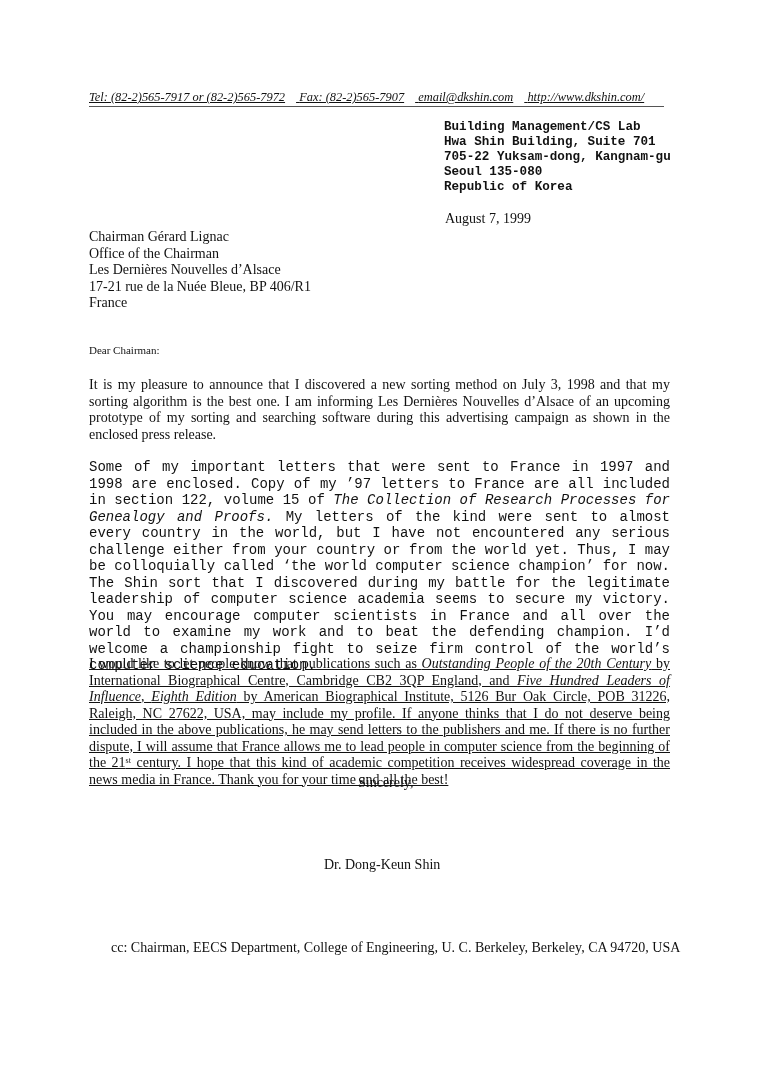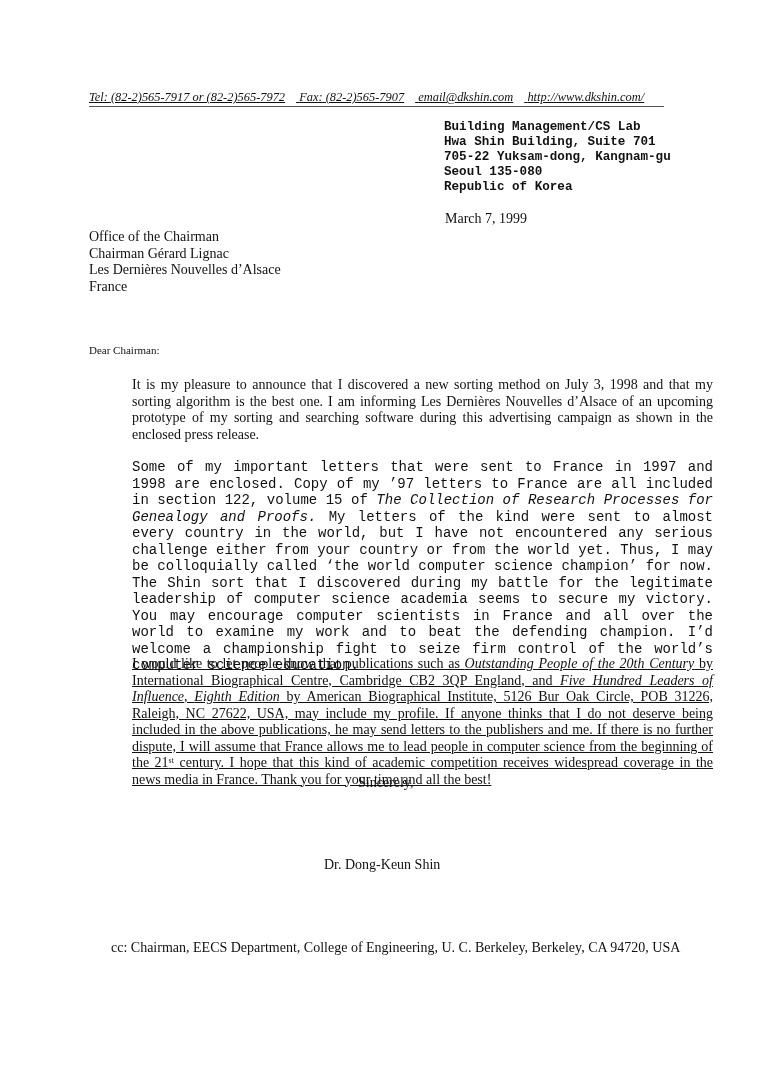--- a/index.html
+++ b/index.html
@@ -22,21 +22,21 @@
       font-size: 12.6px; font-weight: bold; line-height: 15px; font-family: Liberation Mono, monospace;
     }
     .date { position: absolute; left: 445px; top: 211px; font-size: 14px; }
     .recipient {
       position: absolute; left: 89px; top: 229px;
       font-size: 14px; line-height: 16.6px;
     }
     .salutation { position: absolute; left: 89px; top: 344px; font-size: 11px; }
     .para {
       position: absolute; left: 89px; width: 581px;
-      font-size: 14px; line-height: 16.5px; text-align: justify; margin-left: 43px;
+      font-size: 14px; line-height: 16.5px; text-align: justify;
     }
     .p1 { top: 377px; }
     .p2 { top: 459px; font-family: Liberation Mono, monospace; }
     .p3 { top: 656px; text-decoration: underline; }
     .para i { font-style: italic; }
     sup { font-size: 8px; vertical-align: top; position: relative; top: -2px; }
     .closing { position: absolute; left: 358px; top: 775px; font-size: 14px; }
     .signature { position: absolute; left: 324px; top: 857px; font-size: 14px; }
     .cc { position: absolute; left: 89px; top: 940px; font-size: 14px; white-space: nowrap; margin-left: 22px; }
     .line { display: block; }
@@ -54,26 +54,27 @@
   </div>
 
   <div class="return-address">
     <span class="line">Building Management/CS Lab</span>
     <span class="line">Hwa Shin Building, Suite 701</span>
     <span class="line">705-22 Yuksam-dong, Kangnam-gu</span>
     <span class="line">Seoul 135-080</span>
     <span class="line">Republic of Korea</span>
   </div>
 
-  <div class="date">March 7, 1999</div>
+  <div class="date">August 7, 1999</div>
 
   <div class="recipient">
+    <span class="line">Chairman Gérard Lignac</span>
     <span class="line">Office of the Chairman</span>
-    <span class="line">Chairman Gérard Lignac</span>
     <span class="line">Les Dernières Nouvelles d’Alsace</span>
+    <span class="line">17-21 rue de la Nuée Bleue, BP 406/R1</span>
     <span class="line">France</span>
   </div>
 
   <div class="salutation">Dear Chairman:</div>
 
   <div class="para p1">It is my pleasure to announce that I discovered a new sorting method on July 3, 1998 and that my sorting algorithm is the best one.   I am informing Les Dernières Nouvelles d’Alsace of an upcoming prototype of my sorting and searching software during this advertising campaign as shown in the enclosed press release.</div>
 
   <div class="para p2"><span>Some of my important letters that were sent to France in 1997 and 1998 are enclosed.   Copy of my ’97 letters to France are all included in section 122, volume 15 of </span><i>The Collection of Research Processes for Genealogy and Proofs.</i><span>   My letters of the kind were sent to almost every country in the world, but I have not encountered any serious challenge either from your country or from the world yet.   Thus, I may be colloquially called ‘the world computer science champion’ for now.   The Shin sort that I discovered during my battle for the legitimate leadership of computer science academia seems to secure my victory.   You may encourage computer scientists in France and all over the world to examine my work and to beat the defending champion.   I’d welcome a championship fight to seize firm control of the world’s computer science education.</span></div>
 
   <div class="para p3"><span>I would like to let people know that publications such as </span><i>Outstanding People of the 20th Century</i><span> by International Biographical Centre, Cambridge CB2 3QP England, and </span><i>Five Hundred Leaders of Influence</i><span>, </span><i>Eighth Edition</i><span> by American Biographical Institute, 5126 Bur Oak Circle, POB 31226, Raleigh, NC 27622, USA, may include my profile.   If anyone thinks that I do not deserve being included in the above publications, he may send letters to the publishers and me.   If there is no further dispute, I will assume that France allows me to lead people in computer science from the beginning of the 21</span><sup>st</sup><span> century.   I hope that this kind of academic competition receives widespread coverage in the news media in France.   Thank you for your time and all the best!</span></div>

